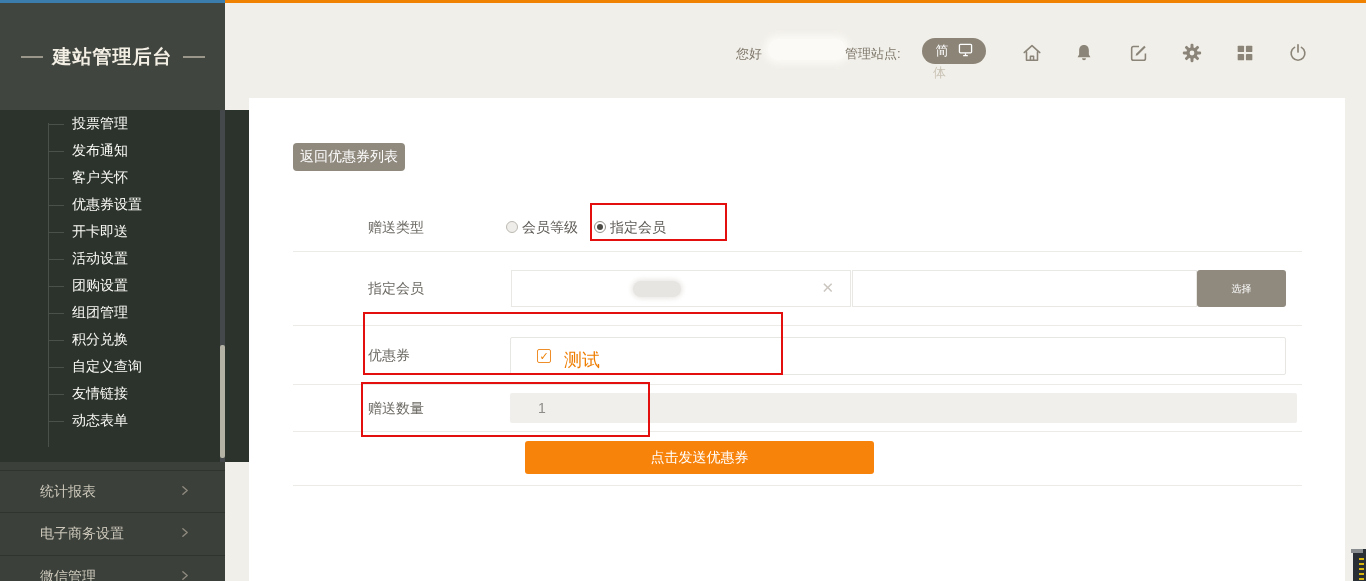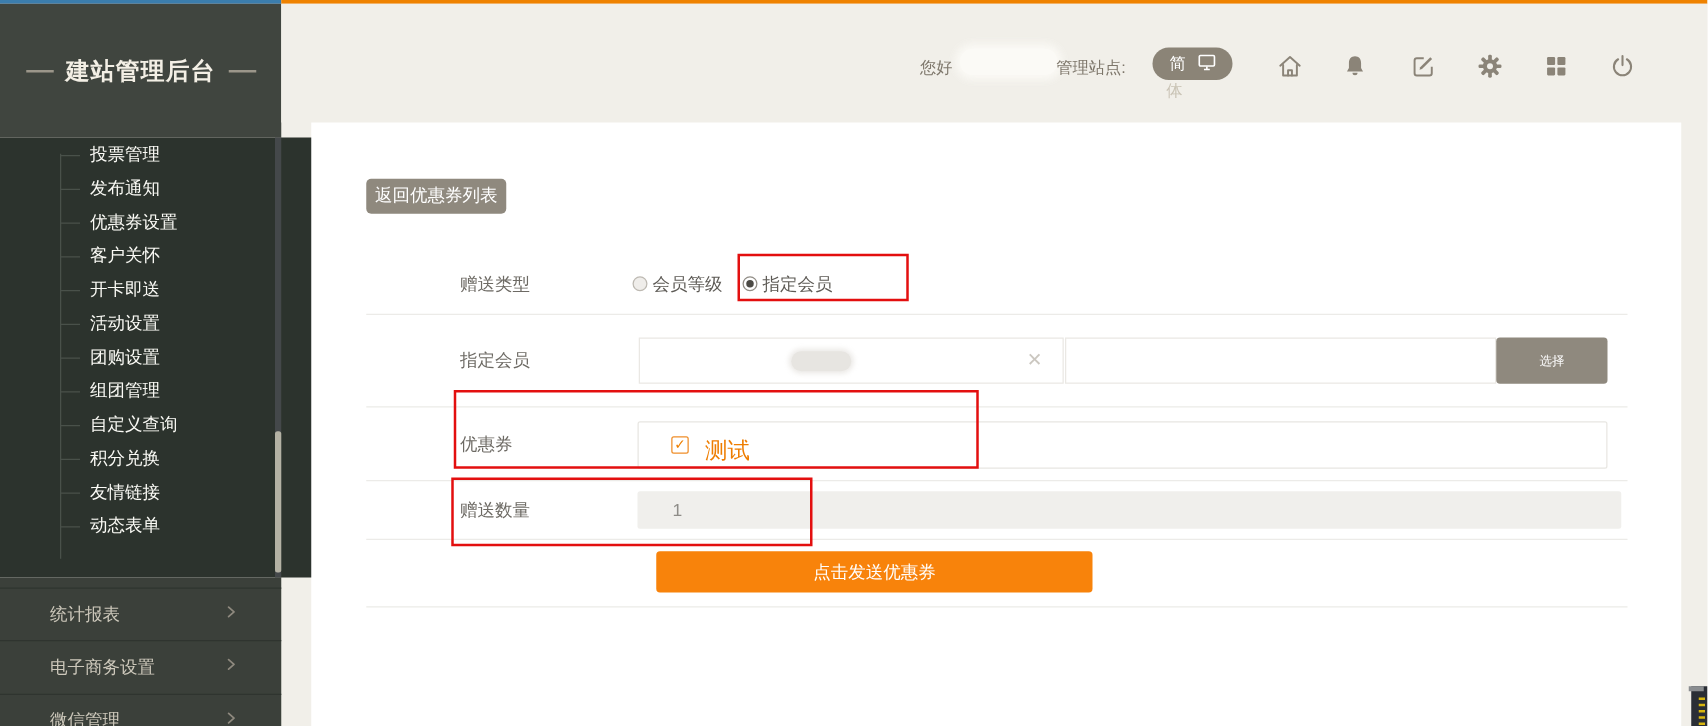--- a/index.html
+++ b/index.html
@@ -28,21 +28,21 @@
   .menu-item {
     height:27px; display:flex; align-items:center; position:relative;
     padding-left:72px; color:#fbfbf6; font-size:14px; cursor:pointer; white-space:nowrap;
   }
   .menu-item .tick { position:absolute; left:48px; top:50%; width:16px; height:1px; background:#49514a; }
   .tree-line { position:absolute; left:48px; top:123px; width:1px; height:324px; background:#49514a; }
   .side-scroll-track { position:absolute; left:220px; top:110px; width:5px; height:352px; background:#44484a; }
   .side-scroll-thumb { position:absolute; left:220px; top:345px; width:5px; height:113px; background:#b4b2a4; border-radius:2px; }
   .sidebar-sections {
     position:absolute; left:0; top:462px; width:225px; height:119px;
-    background:#3b403a; list-style:none; padding-top:8px;font-family:Liberation Mono, monospace;
+    background:#3b403a; list-style:none; padding-top:8px;
   }
   .section-row {
     height:43px; display:flex; align-items:center; justify-content:space-between;
     padding:0 34px 0 40px; color:#cdc8bb; font-size:14px; cursor:pointer;
     border-bottom:1px solid #2f342f;
   }
   .section-row:first-child { border-top:1px solid #2f342f; }
 
   
   .main-header { position:absolute; left:225px; top:3px; width:1141px; height:95px; background:#f1efe9; }
@@ -139,49 +139,49 @@
     <li class="menu-item">
       <span class="tick"></span>
       <span>投票管理</span>
     </li>
     <li class="menu-item">
       <span class="tick"></span>
       <span>发布通知</span>
     </li>
     <li class="menu-item">
       <span class="tick"></span>
+      <span>客户关怀</span>
+    </li>
+    <li class="menu-item">
+      <span class="tick"></span>
       <span>优惠券设置</span>
     </li>
     <li class="menu-item">
       <span class="tick"></span>
-      <span>客户关怀</span>
-    </li>
-    <li class="menu-item">
-      <span class="tick"></span>
       <span>开卡即送</span>
     </li>
     <li class="menu-item">
       <span class="tick"></span>
       <span>活动设置</span>
     </li>
     <li class="menu-item">
       <span class="tick"></span>
       <span>团购设置</span>
     </li>
     <li class="menu-item">
       <span class="tick"></span>
       <span>组团管理</span>
     </li>
     <li class="menu-item">
       <span class="tick"></span>
+      <span>积分兑换</span>
+    </li>
+    <li class="menu-item">
+      <span class="tick"></span>
       <span>自定义查询</span>
-    </li>
-    <li class="menu-item">
-      <span class="tick"></span>
-      <span>积分兑换</span>
     </li>
     <li class="menu-item">
       <span class="tick"></span>
       <span>友情链接</span>
     </li>
     <li class="menu-item">
       <span class="tick"></span>
       <span>动态表单</span>
     </li>
   </ul>

